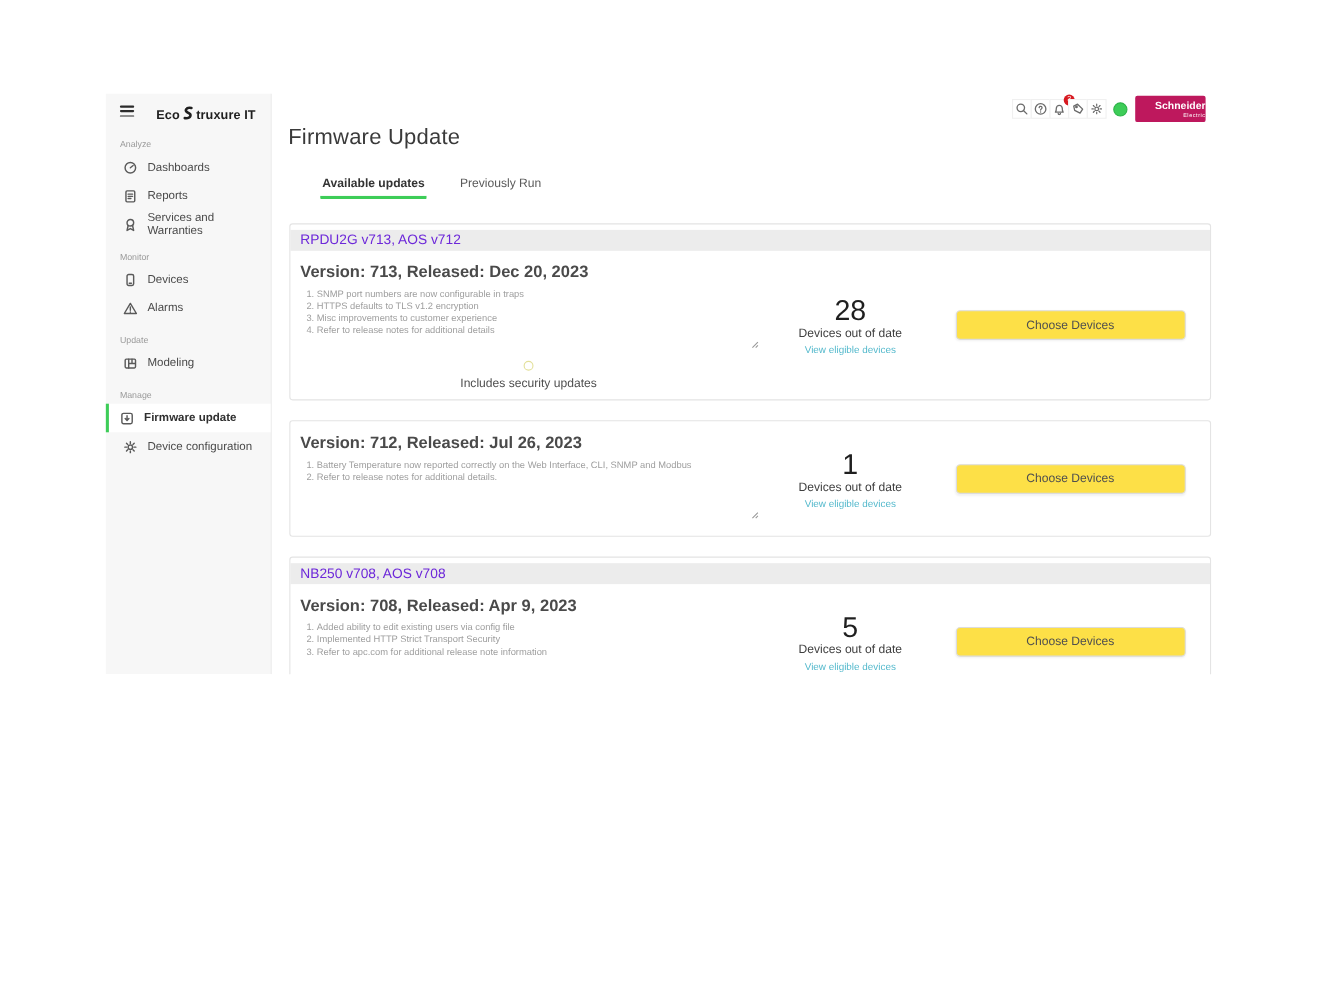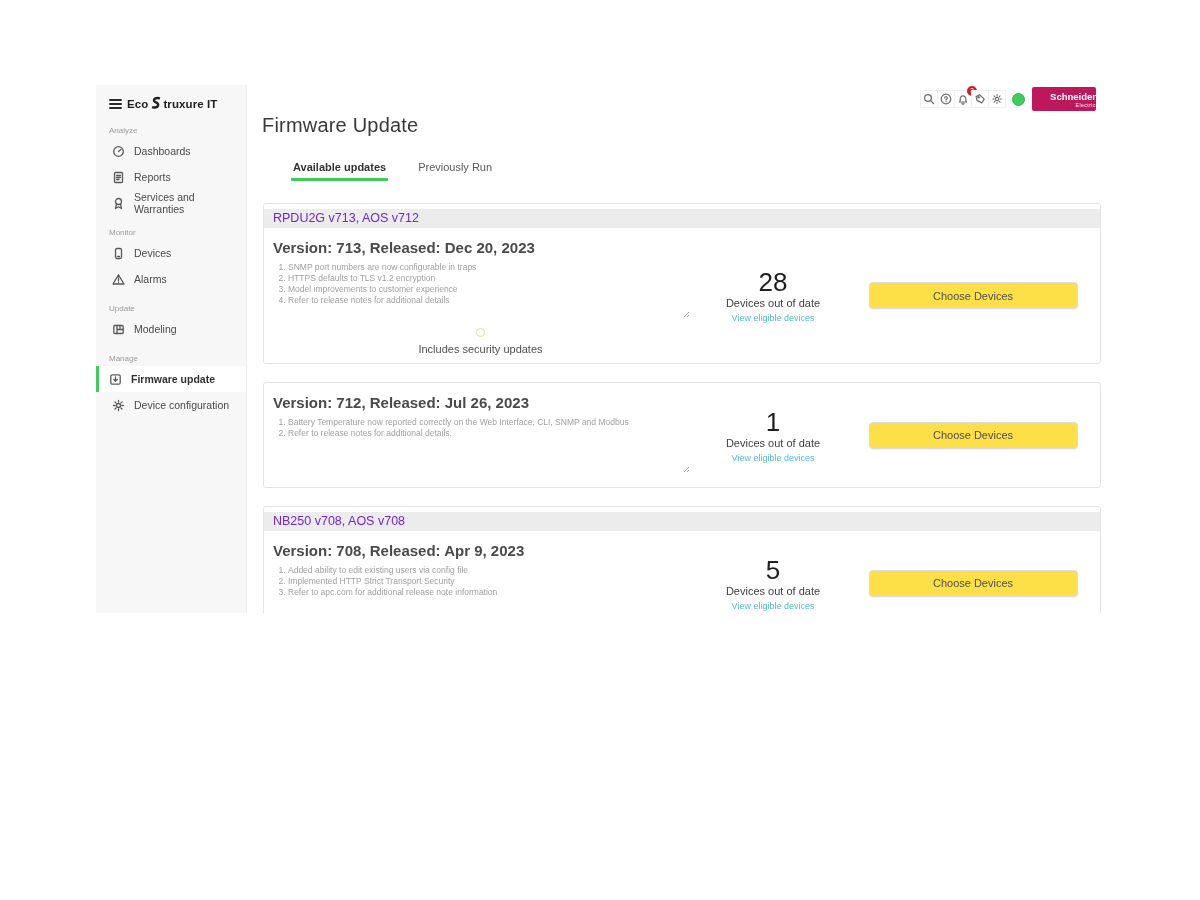--- a/index.html
+++ b/index.html
@@ -1,21 +1,21 @@
 <!DOCTYPE html>
 <html><head>
 <meta charset="utf-8">
 <style>
   * { box-sizing: border-box; margin: 0; padding: 0; }
   html,body { width:1200px; height:900px; background:#ffffff; font-family:"Liberation Sans", sans-serif; }
   .app { position:absolute; left:96px; top:85px; width:1008px; height:528px; background:#fff; overflow:hidden; }
 
   
   .sidebar { position:absolute; left:0; top:0; width:151px; height:528px; background:#f7f7f7; border-right:1px solid #ededed; }
-  .logo-row { display:flex; align-items:center; gap:5px; padding:11px 0 2px 13px; }
+  .logo-row { display:flex; align-items:flex-start; gap:20px; padding:11px 0 2px 13px; }
   .hamburger { display:flex; flex-direction:column; gap:2.5px; cursor:pointer; }
   .hamburger span { display:block; width:13px; height:1.8px; background:#2b2b2b; border-radius:1px; }
   .logo-text { font-size:11.5px; font-weight:bold; color:#1f1f1f; letter-spacing:0.1px; display:flex; align-items:center; }
   .logo-glyph { margin:0 1px; }
   .section-label { font-size:8px; color:#9a9a9a; padding:12px 0 3px 13px; }
   .nav-item { display:flex; align-items:center; gap:9px; height:26px; padding-left:13px; font-size:10.5px; color:#4a4a4a; cursor:pointer; border-left:3px solid transparent; }
   .nav-item .nicon { width:13px; display:flex; justify-content:center; flex:0 0 13px; }
   .nav-item.active { background:#ffffff; border-left:3px solid #3dcd58; padding-left:10px; color:#303030; font-weight:bold; }
   .nicon svg { stroke:#5a5a5a; fill:none; stroke-width:1.3; stroke-linecap:round; stroke-linejoin:round; }
 
@@ -212,21 +212,21 @@
 
       <section class="card">
         <div class="card-header">RPDU2G v713, AOS v712</div>
         <div class="card-body">
           <div class="notes-col">
             <div class="version">Version: 713, Released: Dec 20, 2023</div>
             <div class="notes-wrap">
               <ol class="notes">
                 <li>SNMP port numbers are now configurable in traps</li>
                 <li>HTTPS defaults to TLS v1.2 encryption</li>
-                <li>Model improvements to customer experience</li>
+                <li>Misc improvements to customer experience</li>
                 <li>Refer to release notes for additional details</li>
               </ol>
               <span class="resize-handle"><svg width="7" height="7" viewBox="0 0 7 7">
                     <path d="M6,1 L1,6 M6,4 L4,6"></path>
                   </svg></span>
             </div>
             <div class="security">
               <span class="security-dot"></span>
               <span>Includes security updates</span>
             </div>

